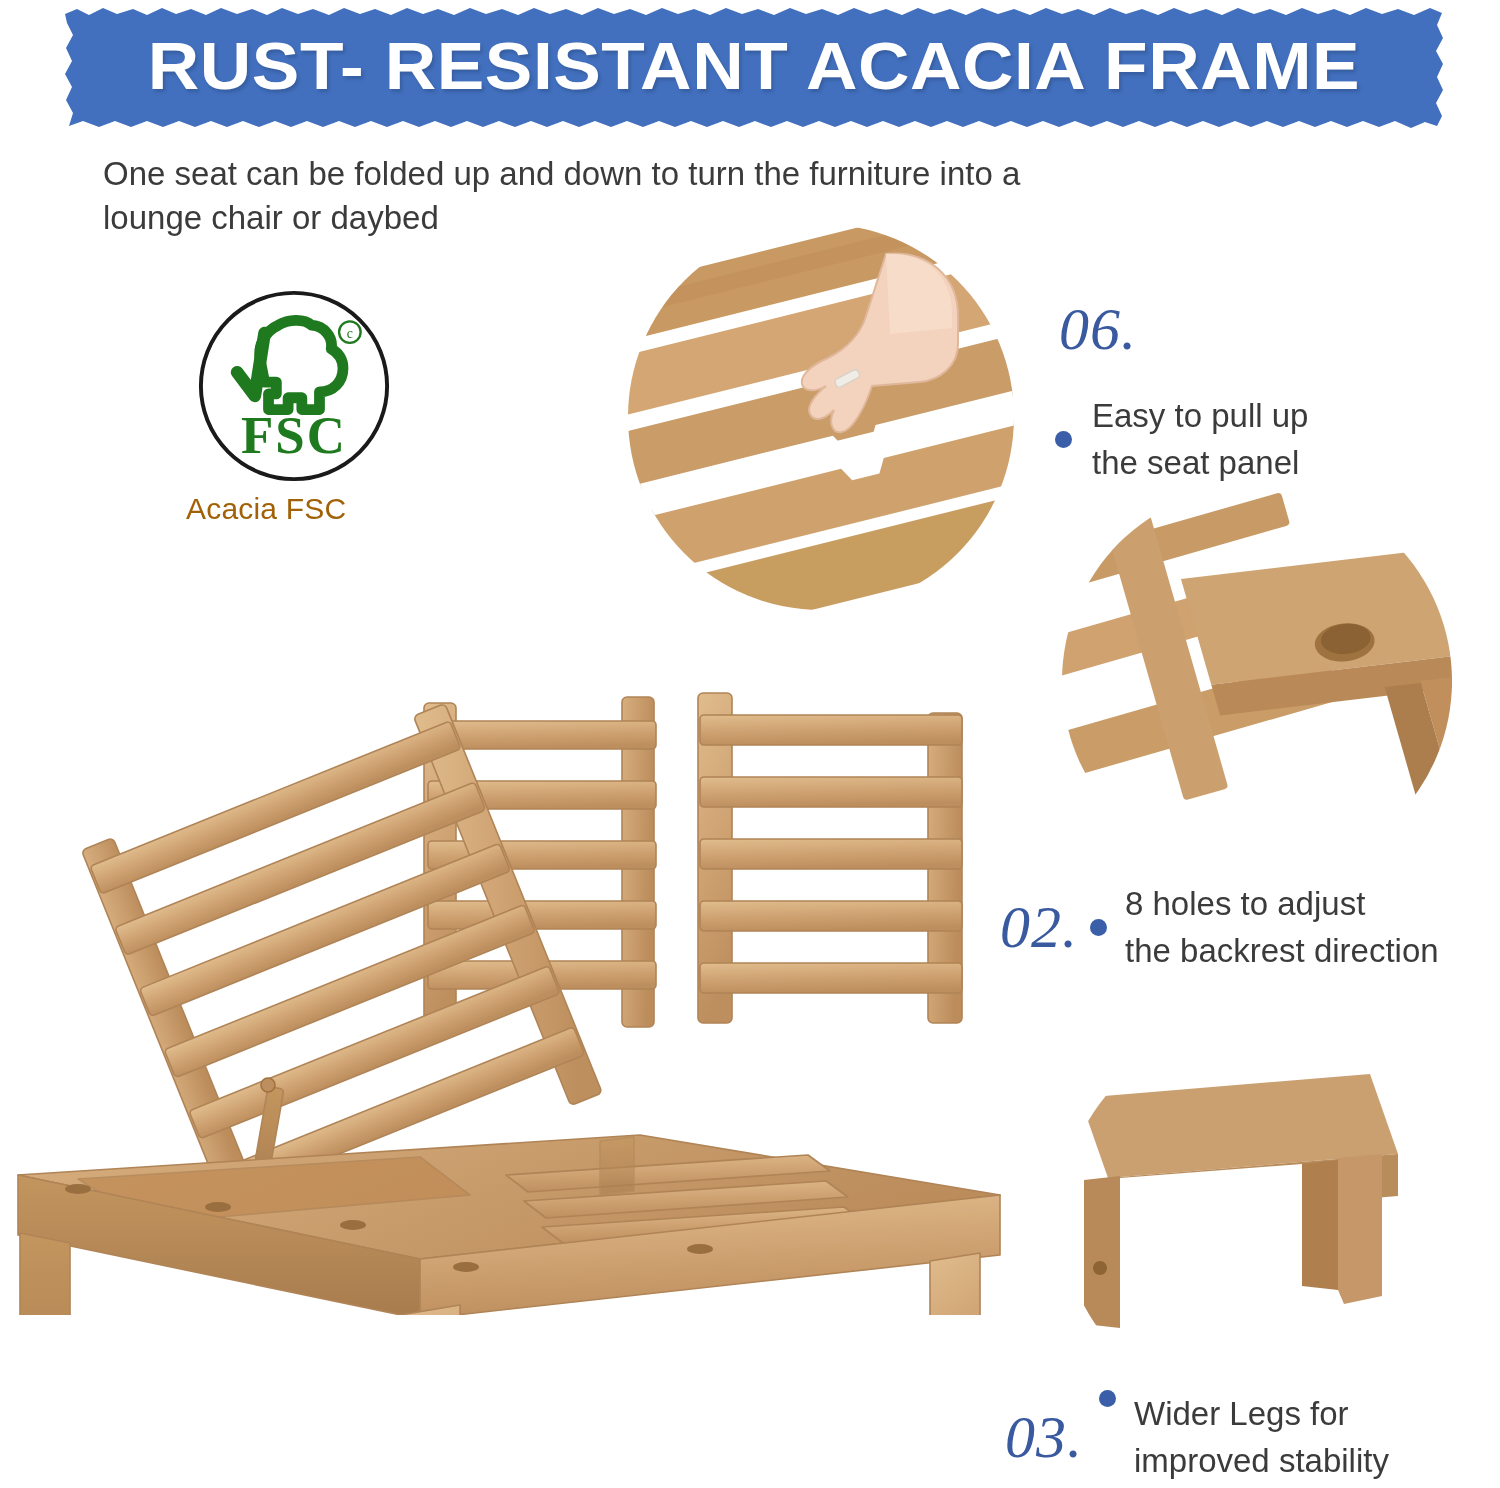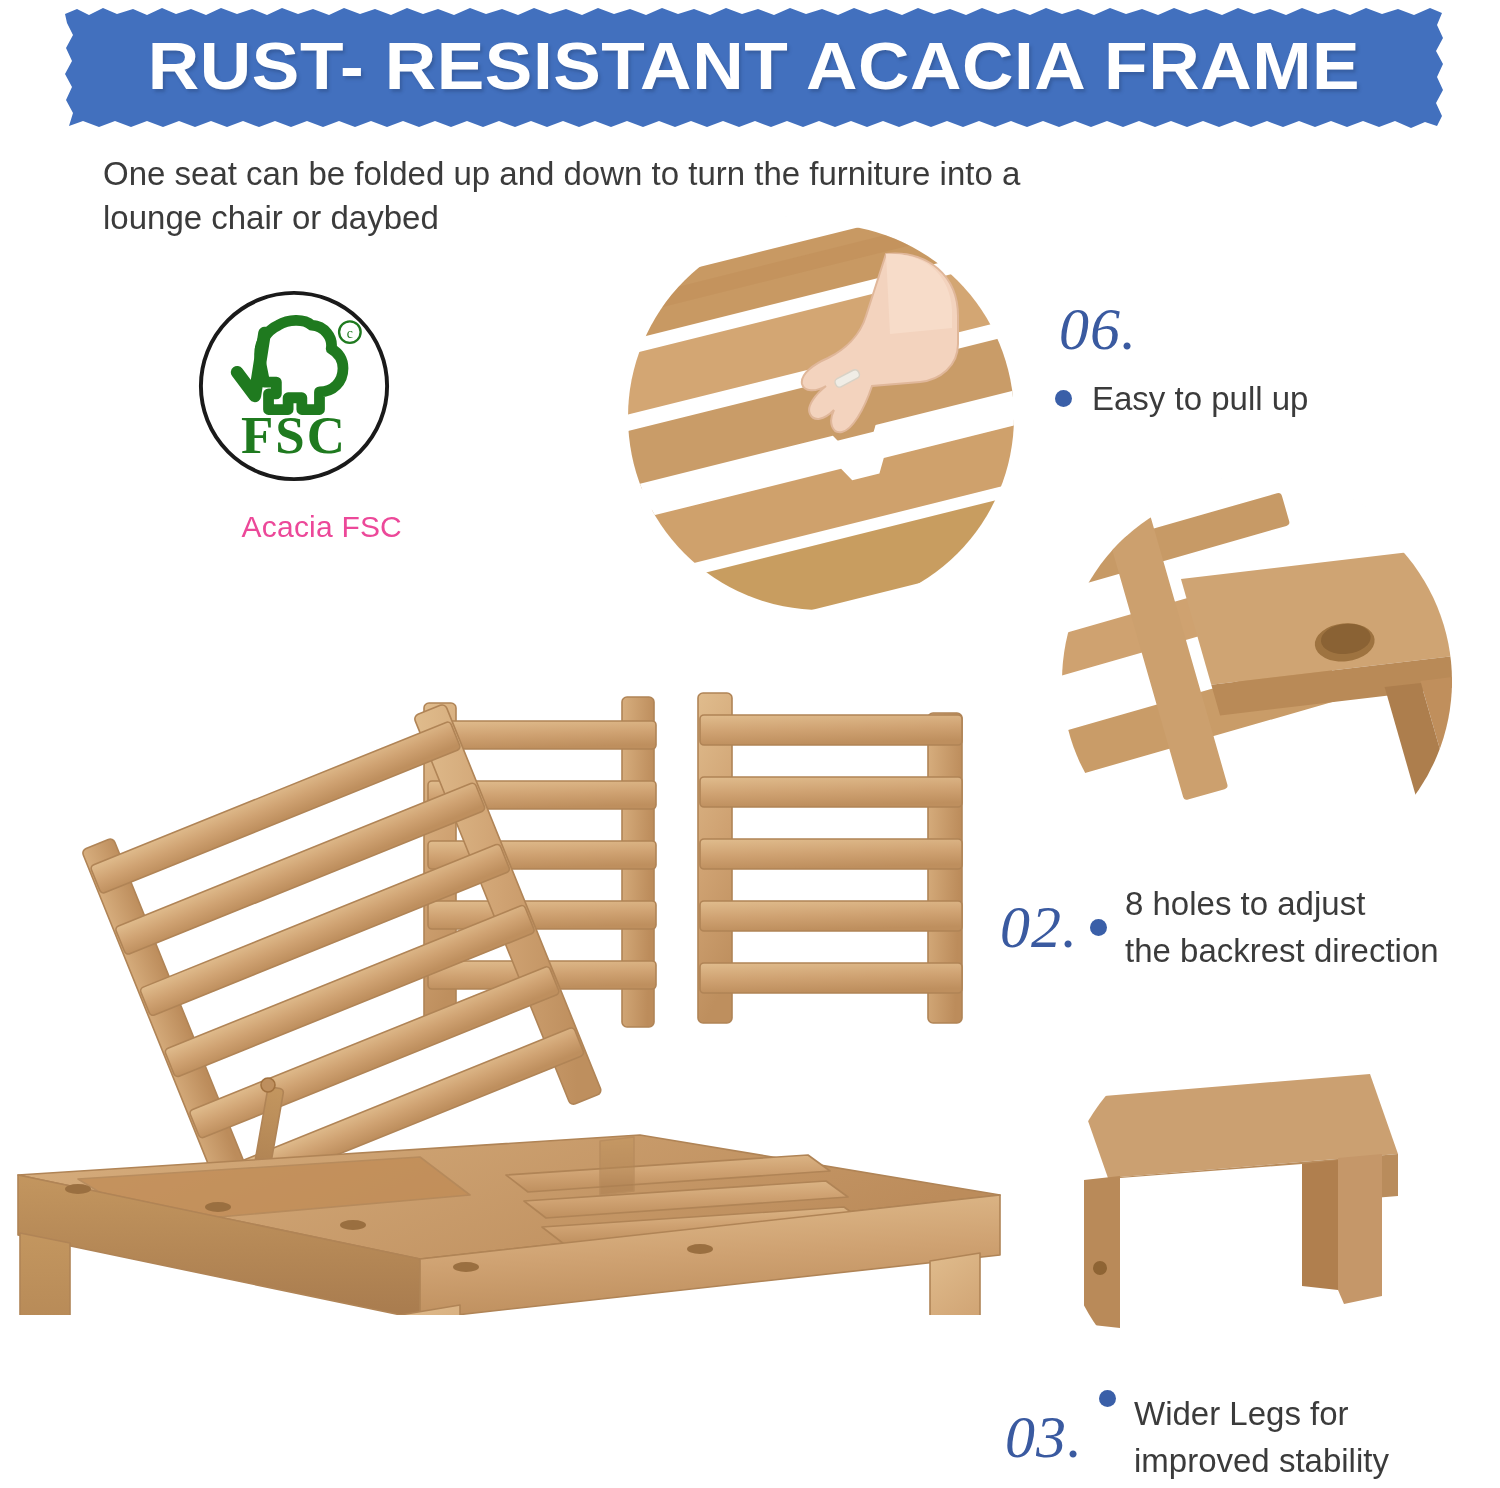--- a/index.html
+++ b/index.html
@@ -36,22 +36,22 @@
     position: absolute; left: 103px; top: 152px; width: 980px;
     font-size: 33px; line-height: 44px; color: #3b3b3b;
     font-family: "Liberation Sans", sans-serif;
     font-weight: 400;
   }
 
   
   .fsc-wrap { position:absolute; left:186px; top:288px; width:216px; }
   .fsc-circle { width: 196px; height: 196px; margin: 0 auto; position: relative; }
   .fsc-label {
-    margin-top: 26px; text-align:right;
-    font-size: 30px; color: #ec4899; letter-spacing:0.2px;
+    margin-top: 8px; text-align:left;
+    font-size: 30px; color: #a16207; letter-spacing:0.2px;
   }
 
   
   .photo-circle { position:absolute; border-radius:50%; overflow:visible; }
   .photo-ring {
     position:absolute; inset:-10px; border-radius:50%;
     border: 3px dashed #3b4a73;
     opacity:0.9;
   }
   .photo-ring2 {
@@ -79,21 +79,21 @@
     background: #3a5fa8; flex: 0 0 auto;
   }
   .callout-text {
     font-size: 33px; line-height: 47px; color: #3b3b3b;
     font-family:"Liberation Sans", sans-serif;
   }
 
   
   #callout-1 { left: 1055px; top: 295px; width: 430px; }
   #callout-1 .callout-num { display:block; margin-left: 4px; }
-  #callout-1 .body { display:flex; align-items:center; gap:20px; margin-top: 11px; }
+  #callout-1 .body { display:flex; align-items:center; gap:20px; margin-top: 28px; }
 
   
   #callout-2 { left: 1000px; top: 880px; width: 500px;
                display:flex; align-items:center; gap:12px; }
   #callout-2 .body { display:flex; align-items:center; gap:18px; }
 
   
   #callout-3 { left: 1005px; top: 1390px; width: 495px;
                display:flex; align-items:center; gap:16px; }
   #callout-3 .body { display:flex; align-items:flex-start; gap:18px; }
@@ -334,20 +334,21 @@
       </svg>
     </div>
   </div>
 
   <div class="callout" id="callout-1">
     <span class="callout-num">06.</span>
     <div class="body">
       <span class="callout-dot"></span>
       <div class="callout-text">
         <div>Easy to pull up</div>
+        <div>the seat panel</div>
       </div>
     </div>
   </div>
 
   <div class="callout" id="callout-2">
     <span class="callout-num">02.</span>
     <div class="body">
       <span class="callout-dot"></span>
       <div class="callout-text">
         <div>8 holes to adjust</div>

